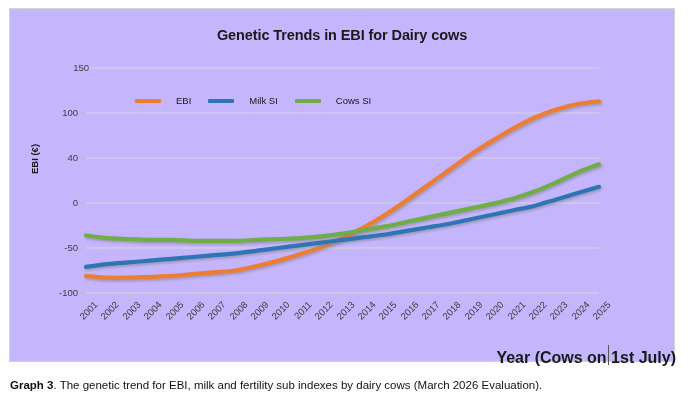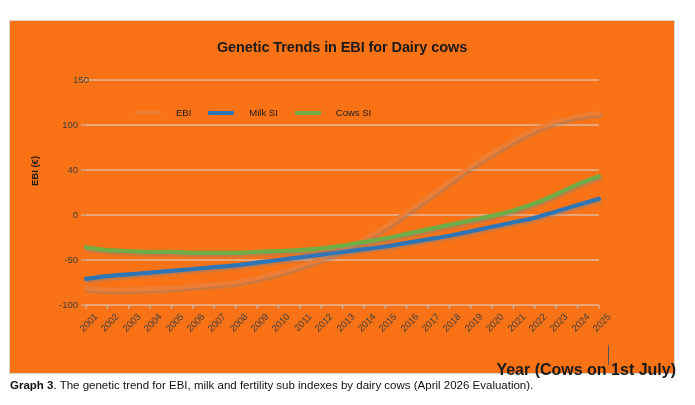--- a/index.html
+++ b/index.html
@@ -22,23 +22,22 @@
   }
 
   
   .chart-frame {
     position: absolute;
     left: 9px;
     top: 8px;
     width: 666px;
     height: 354px;
     border: 1px solid #d4d4d4;
-    background: #f97316;
+    background: #c4b5fd;
     box-sizing: border-box;
-    margin-top: 12px;
   }
 
   .chart-title {
     position: absolute;
     left: 0;
     top: 18px;
     width: 100%;
     text-align: center;
     font-size: 14.5px;
     font-weight: bold;
@@ -263,16 +262,16 @@
         <div class="xtick" style="left: 518.25px; top: 290px; width: 34px;">2023</div>
         <div class="xtick" style="left: 539.625px; top: 290px; width: 34px;">2024</div>
         <div class="xtick" style="left: 561px; top: 290px; width: 34px;">2025</div>
       </div>
 
   </div>
 
   <div class="doc-divider"></div>
 
   <div class="caption">
-    <b>Graph 3</b><span>. The genetic trend for EBI, milk and fertility sub indexes by dairy cows (April 2026 Evaluation).</span>
+    <b>Graph 3</b><span>. The genetic trend for EBI, milk and fertility sub indexes by dairy cows (March 2026 Evaluation).</span>
   </div>
 
 </div>
 
 </body></html>

